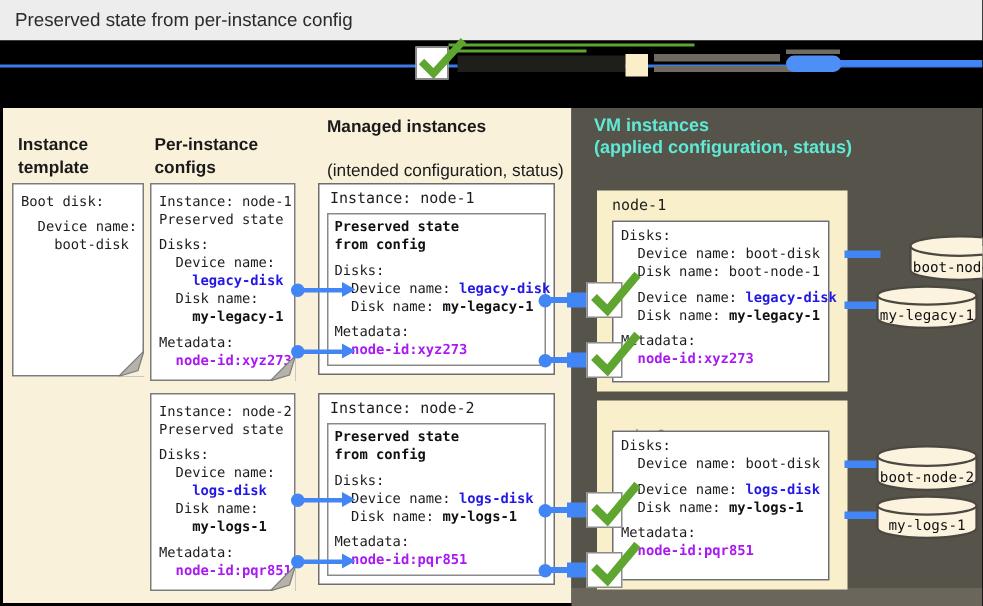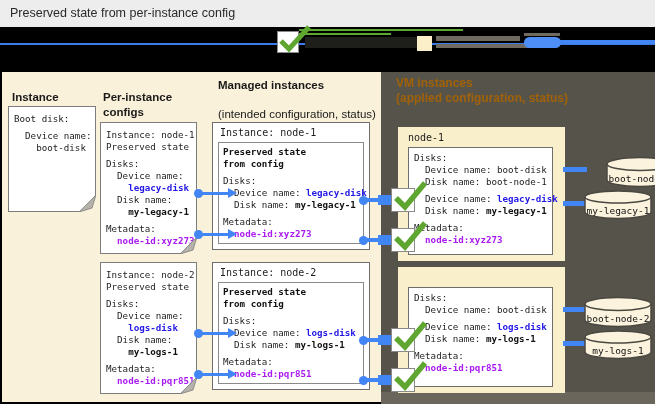--- a/index.html
+++ b/index.html
@@ -18,21 +18,21 @@
   .check-svg{position:absolute;overflow:visible;}
   .beige-sq{background:#FBEFC9;}
   .pill{background:#4E8FF7;border-radius:6px;}
   
   .panel-left{left:2px;top:72px;width:379px;height:330px;background:#FAF1DA;}
   .panel-right{left:381px;top:72px;width:274px;height:320px;background:#56534B;}
   .strip-bottom{left:381px;top:392px;width:274px;height:12px;background:#6A665C;}
   
   .colhead{font-size:11.5px;font-weight:bold;color:#1a1a1a;line-height:14.5px;white-space:pre-line;}
   .colhead .norm{font-weight:normal;}
-  .vmhead{font-size:12px;font-weight:bold;color:#a16207;line-height:15px;}
+  .vmhead{font-size:12px;font-weight:bold;color:#5eead4;line-height:15px;}
   
   .doc{background:#fff;border:1px solid #7c7c7c;box-sizing:border-box;}
   .fold{position:absolute;right:-1px;bottom:-1px;}
   
   .mbox{background:#fff;border:1px solid #6e6e6e;box-sizing:border-box;}
   .mbox .inner{position:absolute;left:5px;right:5px;top:19px;bottom:5px;border:1px solid #8a8a8a;padding:3px 0 0 4px;}
   .vmbox{background:#FAEFCB;}
   .vmbox .inner{position:absolute;left:10px;right:12px;top:20px;bottom:6px;background:#fff;border:1px solid #6e6e6e;padding:4px 0 0 5px;box-sizing:border-box;}
   .code{font-family:"DejaVu Sans Mono",monospace;font-size:9.2px;color:#1d1d1d;}
   .code .ln{height:12px;line-height:12px;white-space:pre;}
@@ -84,21 +84,21 @@
 <div class="abs colhead" style="left:12px;top:90px;">Instance
 template</div>
 <div class="abs colhead" style="left:103px;top:90px;">Per-instance
 configs</div>
 <div class="abs colhead" style="left:218px;top:78px;"><span>Managed instances</span><br>
   <span class="norm">(intended configuration, status)</span><br>
   <span>autogenerated</span></div>
 <div class="abs vmhead" style="left:396px;top:76px;"><span>VM instances</span><br>
   <span>(applied configuration, status)</span></div>
 
-<div class="abs doc" style="left:8px;top:106px;width:88px;height:106px;">
+<div class="abs doc" style="left:8px;top:122px;width:88px;height:129px;">
   <div class="code" style="padding:6px 0 0 5px;">
       <div class="ln"><span>Boot disk:</span></div>
       <div class="blank"></div>
       <div class="ln"><span>  Device name:</span></div>
       <div class="ln"><span>    boot-disk</span></div>
     </div>
   <svg class="fold" width="17" height="17">
     <path d="M0,17 L17,0 L17,17 Z" fill="#FAF1DA"></path>
       <path d="M0,17 L17,0 L13,13 Z" fill="#B5B2AC" stroke="#7c7c7c" stroke-width="0.8"></path>
   </svg>

